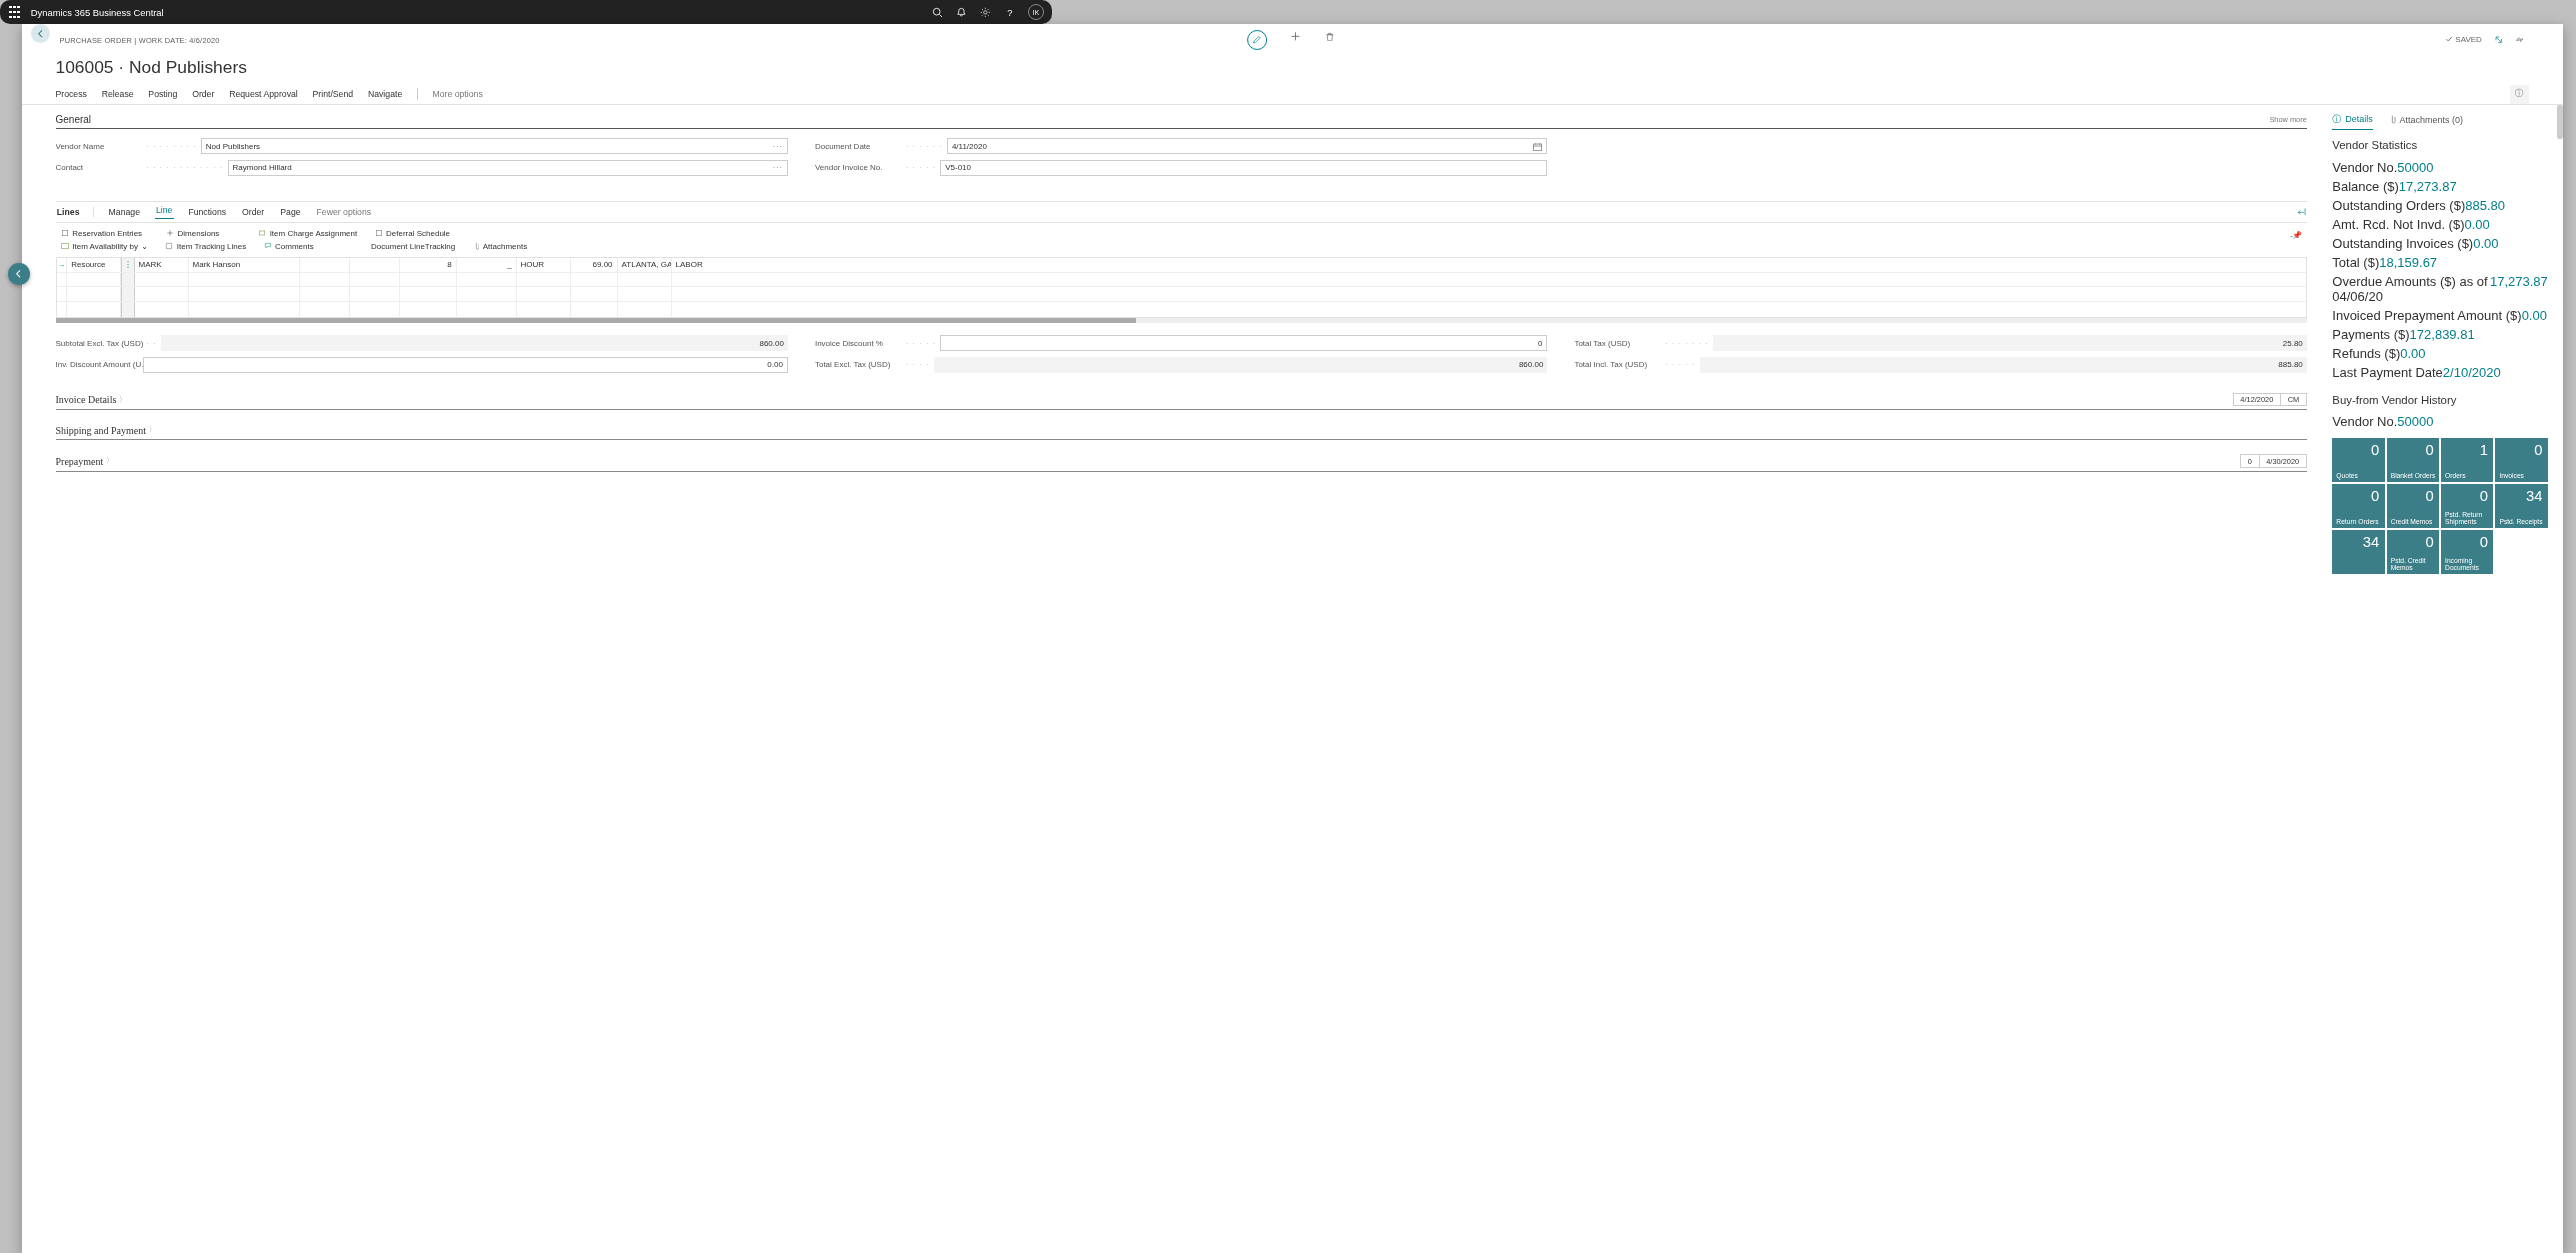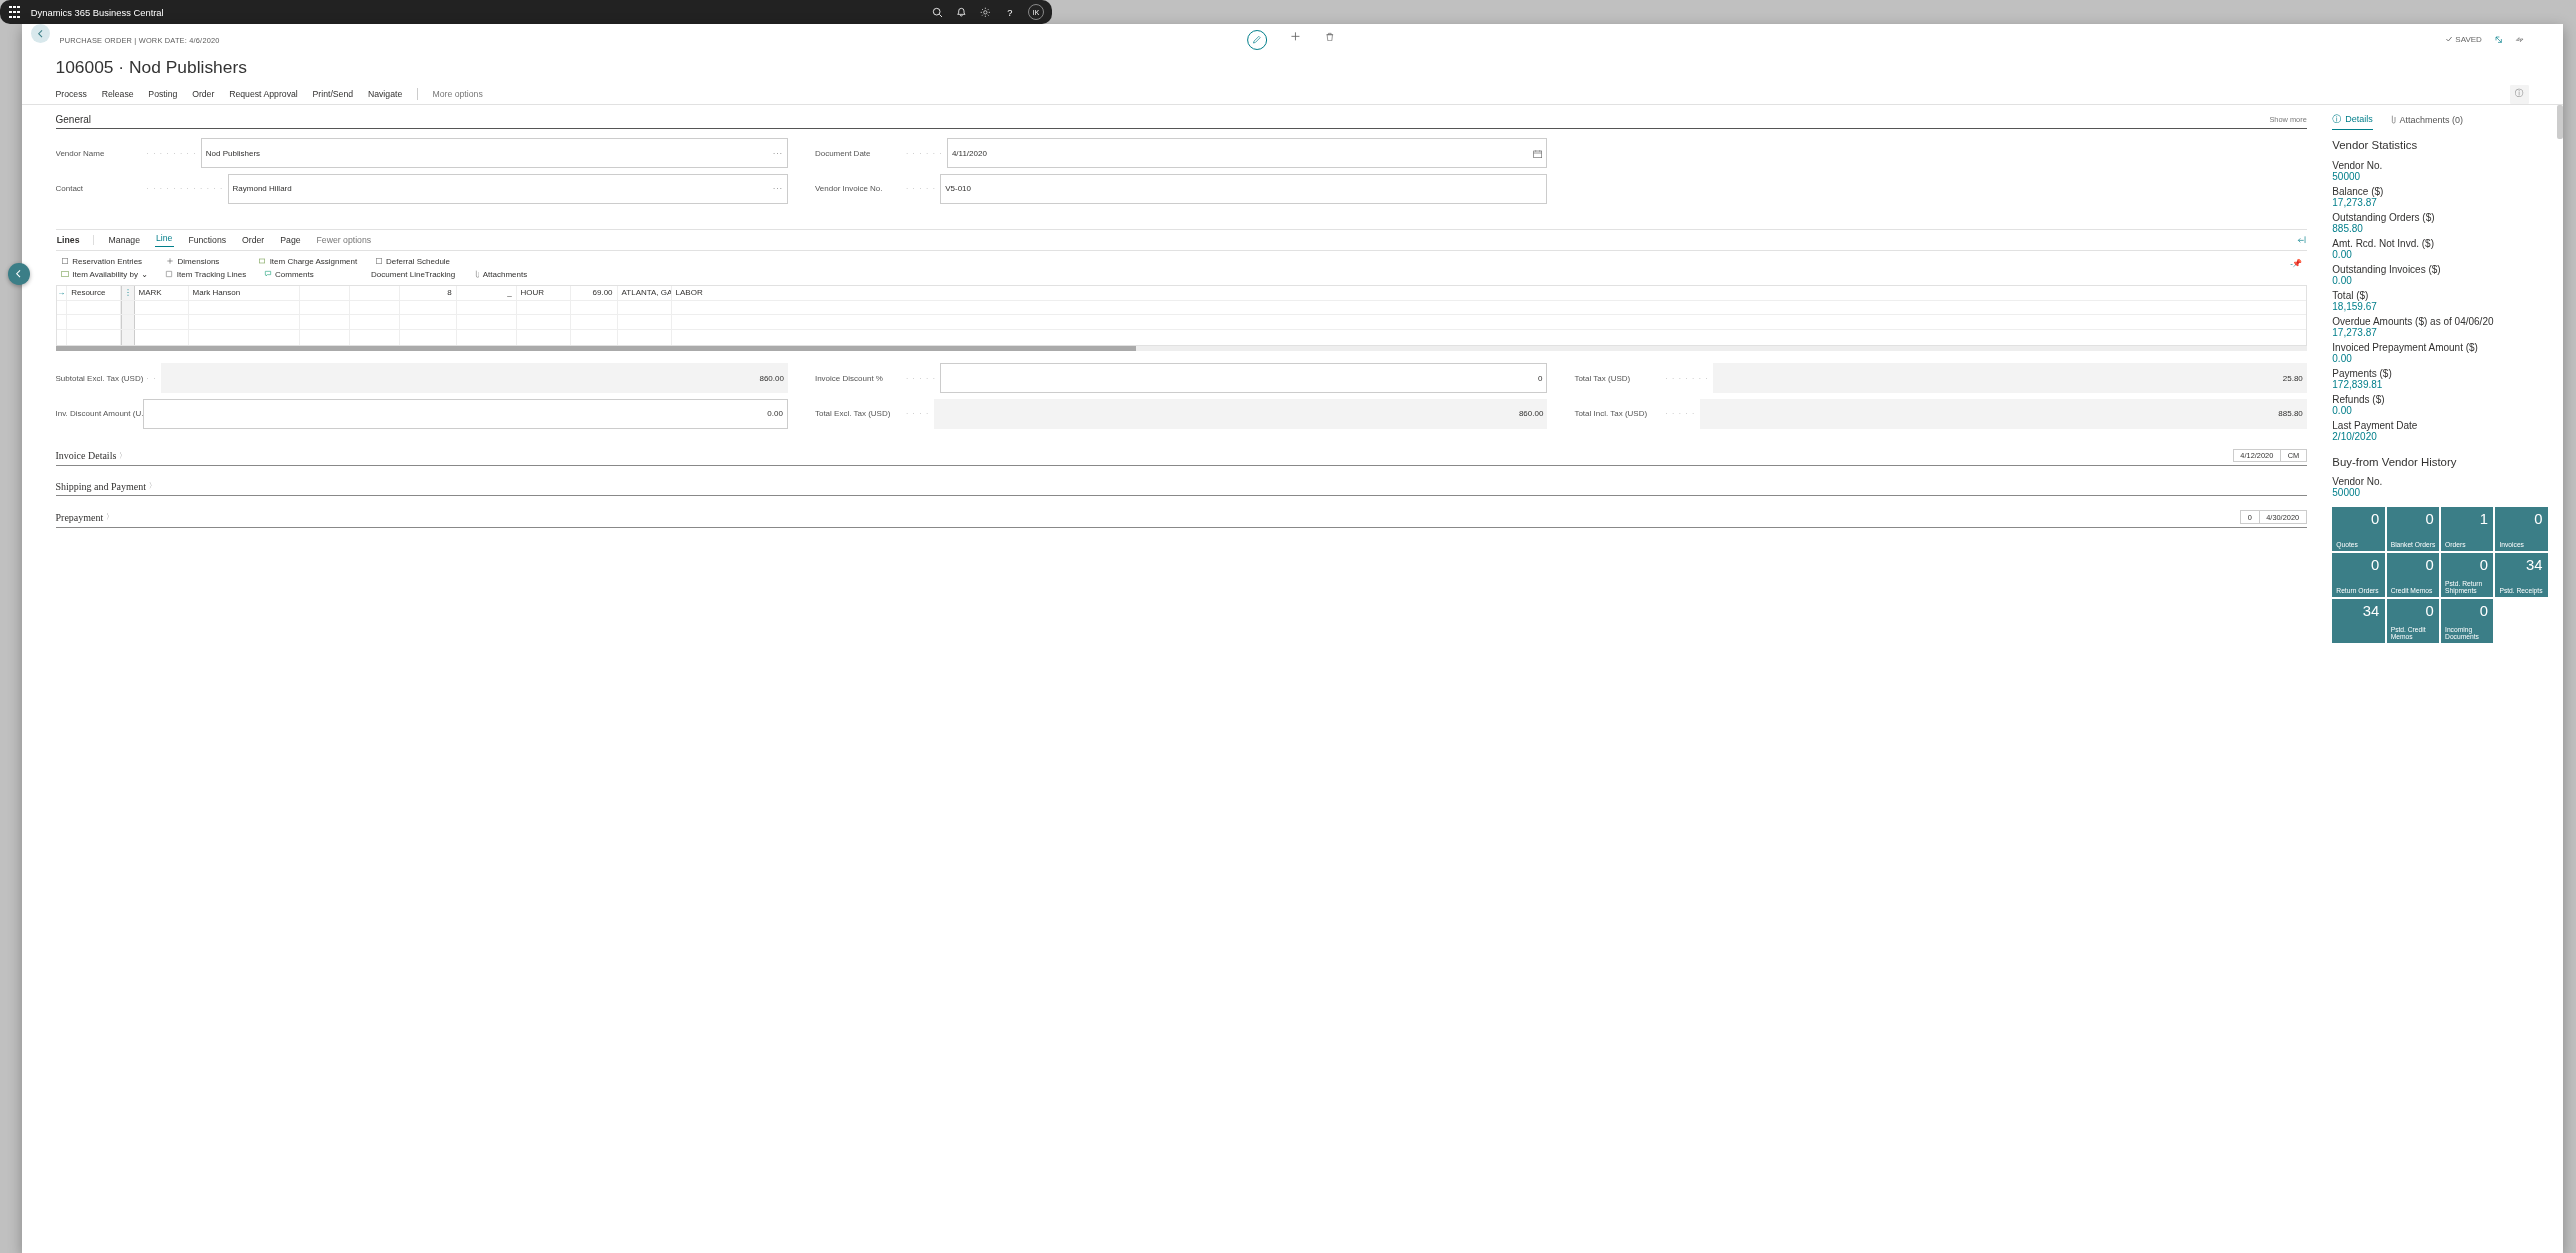--- a/index.html
+++ b/index.html
@@ -44,21 +44,21 @@
 
 .section-head { display:flex; align-items:center; border-bottom:1px solid #555; padding-bottom:2.7px; margin-bottom:9.4px;}
 .section-head .lbl { font-size:10px; font-weight:400;}
 .section-head .showmore { margin-left:auto; font-size:7.4px; color:#777; cursor:pointer;}
 
 
 .form-grid { display:grid; grid-template-columns: 1fr 1fr 1fr; gap: 0 27px; margin-bottom: 20px;}
 .field { display:flex; align-items:center; margin-bottom:5.4px;}
 .field .flabel { width:87px; font-size:8px; color:#555; white-space:nowrap; overflow:hidden;}
 .field .dots { flex:0 0 auto; color:#bbb; font-size:6.7px; letter-spacing:1.3px; margin:0 4px; overflow:hidden; white-space:nowrap;}
-.field .finput { flex:1; height:30px; border:0.7px solid #ccc; padding:0 4px; display:flex; align-items:center; font-size:8px; background:#fff; position:relative;}
+.field .finput { flex:1; height:16px; border:0.7px solid #ccc; padding:0 4px; display:flex; align-items:center; font-size:8px; background:#fff; position:relative;}
 .field .finput.readonly { background:#f3f3f3; border:none; justify-content:flex-end;}
 .field .finput.status { background:#f3f3f3; border:none; color:#107c10; font-weight:600;}
 .field .finput .ellips { margin-left:auto; color:#888; cursor:pointer; font-size:8px; letter-spacing:0.7px;}
 .field .finput .cal { margin-left:auto; cursor:pointer;}
 
 
 .lines-head { border-top:0.7px solid #e1e1e1; border-bottom:0.7px solid #e1e1e1; display:flex; align-items:center; height:21.5px; gap:13.4px; font-size:8.7px;}
 .lines-head .lh { color:#323130; cursor:pointer; padding:0 1.3px;}
 .lines-head .lh.first { font-weight:600; border-right:0.7px solid #ddd; padding-right:13.4px;}
 .lines-head .lh.active { color:#007e8a; border-bottom:1.3px solid #007e8a; padding-bottom:2.7px;}
@@ -94,21 +94,21 @@
 .coll-section .chev { margin-left:2.7px; font-size:7.4px; color:#888; cursor:pointer;}
 .coll-section .pills { margin-left:auto; display:flex;}
 .coll-section .pill { border:0.7px solid #ccc; padding:1.3px 6.7px; font-size:7.4px; background:#fff;}
 .coll-section .pill + .pill { border-left:none;}
 
 
 .fb-tabs { display:flex; gap:16px; margin-bottom:9.4px; font-size:9px;}
 .fb-tab { display:flex; align-items:center; gap:4px; color:#555; cursor:pointer; padding-bottom:2.7px;}
 .fb-tab.active { color:#007e8a; border-bottom:1.3px solid #007e8a;}
 .fb-h { font-size:11.4px; font-weight:400; margin:4px 0 6.7px;}
-.fb-row { display:flex; font-size:10px; padding:2px 0;flex-direction:column;}
+.fb-row { display:flex; font-size:13px; padding:2px 0;}
 .fb-row .v { color:#007e8a; cursor:pointer;}
 .fb-tiles { display:grid; grid-template-columns:repeat(4,1fr); gap:2px; margin-top:6.7px;}
 .tile { background:#3b7e87; color:#fff; height:44px; position:relative; padding:2.7px 4px; cursor:pointer;}
 .tile .num { position:absolute; right:5.4px; top:4px; font-size:14.8px; font-weight:300;}
 .tile .tl { position:absolute; left:4px; bottom:2.7px; font-size:6.7px; line-height:1.1;}
 
 
 .float-prev { position:absolute; left:8px; top:263px; width:21.5px; height:21.5px; border-radius:50%; background:#3b7e87; color:#fff; display:flex; align-items:center; justify-content:center; cursor:pointer; box-shadow:0 1.3px 4px rgba(0,0,0,.3);}
 
 svg { display:block; }

